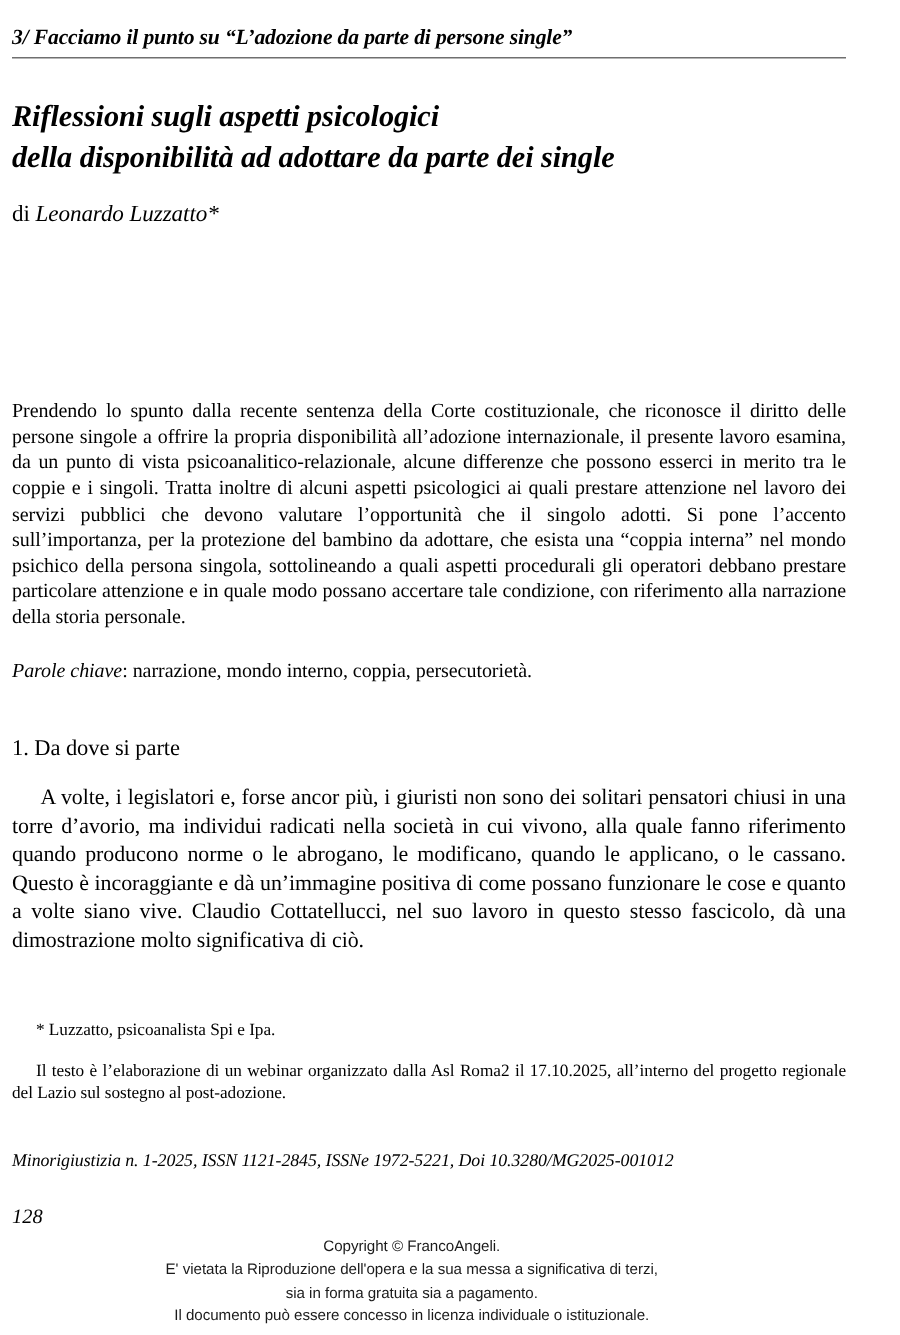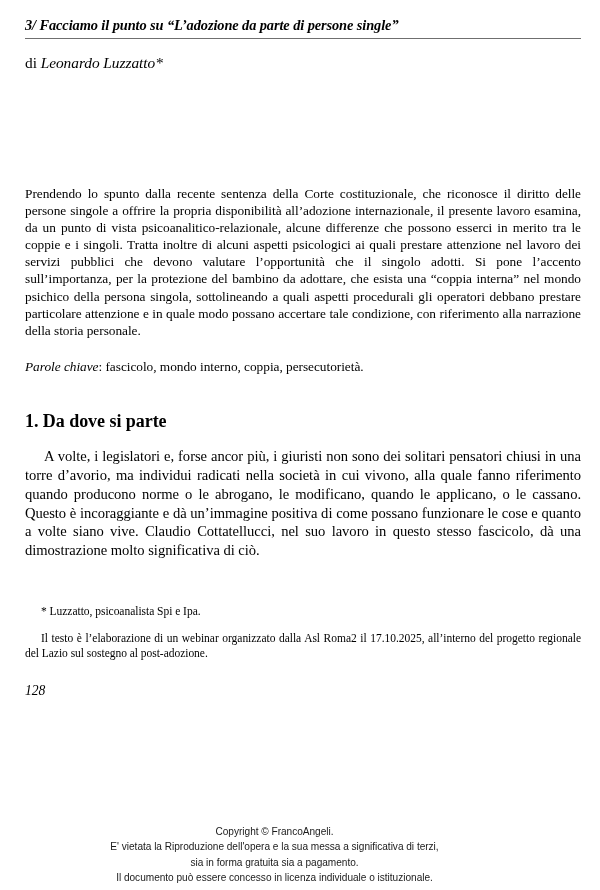--- a/index.html
+++ b/index.html
@@ -16,21 +16,21 @@
     margin: 0;
     background: #ffffff;
     color: #000000;
     font-family: "Liberation Serif", "DejaVu Serif", serif;
     overflow: hidden;
     box-sizing: border-box;
   }
 
   .content {
     position: absolute;
-    left: 25px;
+    left: 8px;
     top: 0;
     width: 556px;
   }
 
   
   .running-head {
     font-style: italic;
     font-weight: bold;
     font-size: 14.4px;
     line-height: 1.25;
@@ -78,22 +78,22 @@
   .keywords {
     font-size: 13.35px;
     line-height: 1.28;
     margin-top: 19px;
     letter-spacing: -0.04px;
   }
   .keywords .kw-label { font-style: italic; }
 
   
   .section-heading {
-    font-size: 18px;
-    font-weight: bold;
+    font-size: 15px;
+    font-weight: normal;
     margin-top: 36px;
     letter-spacing: -0.05px;
   }
 
   .body-par {
     font-size: 14.6px;
     line-height: 1.295;
     text-align: justify;
     text-justify: inter-word;
     margin-top: 15px;
@@ -151,36 +151,41 @@
 </style>
 </head>
 <body>
 
 <div class="page">
   <div class="content">
 
     <div class="running-head">3/ Facciamo il punto su “L’adozione da parte di persone single”</div>
     <hr class="head-rule">
 
+    <h1 class="title">
+      <span class="title-line">Riflessioni sugli aspetti psicologici</span>
+      <span class="title-line">della disponibilità ad adottare da parte dei single</span>
+    </h1>
 
     <div class="byline"><span>di </span><span class="author">Leonardo Luzzatto*</span></div>
 
     <p class="abstract">Prendendo lo spunto dalla recente sentenza della Corte costituzionale, che riconosce il diritto delle persone singole a offrire la propria disponibilità all’adozione internazionale, il presente lavoro esamina, da un punto di vista psicoanalitico-relazionale, alcune differenze che possono esserci in merito tra le coppie e i singoli. Tratta inoltre di alcuni aspetti psicologici ai quali prestare attenzione nel lavoro dei servizi pubblici che devono valutare l’opportunità che il singolo adotti. Si pone l’accento sull’importanza, per la protezione del bambino da adottare, che esista una “coppia interna” nel mondo psichico della persona singola, sottolineando a quali aspetti procedurali gli operatori debbano prestare particolare attenzione e in quale modo possano accertare tale condizione, con riferimento alla narrazione della storia personale.</p>
 
-    <p class="keywords"><span class="kw-label">Parole chiave</span><span>: </span><span>fascicolo, mondo interno, coppia, persecutorietà.</span></p>
+    <p class="keywords"><span class="kw-label">Parole chiave</span><span>: </span><span>narrazione, mondo interno, coppia, persecutorietà.</span></p>
 
     <h2 class="section-heading">1. Da dove si parte</h2>
 
     <p class="body-par">A volte, i legislatori e, forse ancor più, i giuristi non sono dei solitari pensatori chiusi in una torre d’avorio, ma individui radicati nella società in cui vivono, alla quale fanno riferimento quando producono norme o le abrogano, le modificano, quando le applicano, o le cassano. Questo è incoraggiante e dà un’immagine positiva di come possano funzionare le cose e quanto a volte siano vive. Claudio Cottatellucci, nel suo lavoro in questo stesso fascicolo, dà una dimostrazione molto significativa di ciò.</p>
 
     <div class="footnotes">
       <p class="footnote">* Luzzatto, psicoanalista Spi e Ipa.</p>
       <p class="footnote">Il testo è l’elaborazione di un webinar organizzato dalla Asl Roma2 il 17.10.2025, all’interno del progetto regionale del Lazio sul sostegno al post-adozione.</p>
     </div>
 
+    <div class="source-line">Minorigiustizia n. 1-2025, ISSN 1121-2845, ISSNe 1972-5221, Doi 10.3280/MG2025-001012</div>
 
     <div class="folio">128</div>
   </div>
 
   <div class="copyright">
     <span>Copyright © FrancoAngeli.</span>
     <span>E' vietata la Riproduzione dell'opera e la sua messa a significativa di terzi,</span>
     <span>sia in forma gratuita sia a pagamento.</span>
     <span>Il documento può essere concesso in licenza individuale o istituzionale.</span>
   </div>

